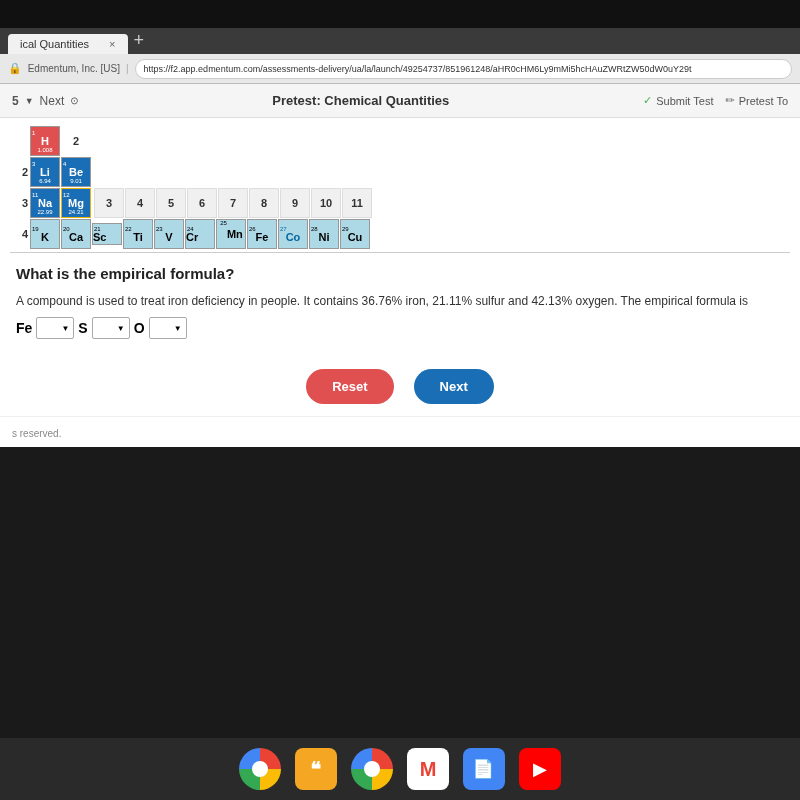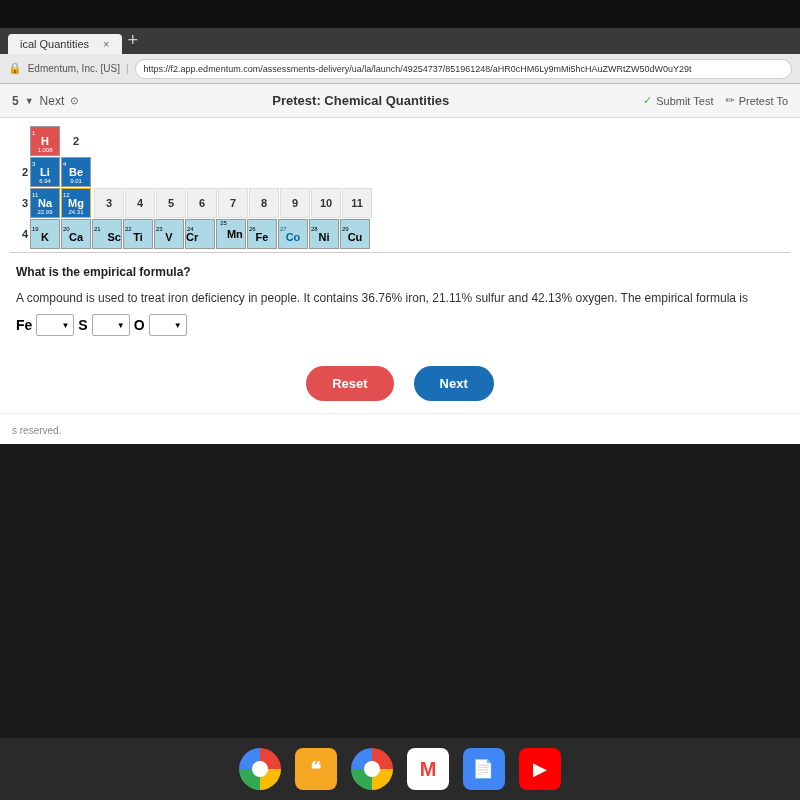--- a/index.html
+++ b/index.html
@@ -21,21 +21,21 @@
       padding: 0 8px;
     }
 
     .tab {
       background: #f1f1f1;
       padding: 4px 12px;
       font-size: 11px;
       border-radius: 4px 4px 0 0;
       display: flex;
       align-items: center;
-      gap: 14px;
+      gap: 20px;
       color: #333;
     }
 
     .address-bar {
       background: #f1f1f1;
       height: 32px;
       display: flex;
       align-items: center;
       padding: 0 8px;
       gap: 8px;
@@ -139,21 +139,21 @@
     <div style="display:flex; align-items:center; margin-bottom:1px;">
       <div style="width:20px; font-size:11px; font-weight:bold; color:#333; text-align:right; padding-right:2px;">4</div>
       <div style="width:30px; height:30px; background:#add8e6; border:1px solid #999; display:flex; flex-direction:column; align-items:center; justify-content:center; color:#000; margin-right:1px;">
         <span style="font-size:6px; align-self:flex-start; padding-left:1px;">19</span>
         <span style="font-size:11px; font-weight:bold; line-height:1;">K</span>
       </div>
       <div style="width:30px; height:30px; background:#add8e6; border:1px solid #999; display:flex; flex-direction:column; align-items:center; justify-content:center; color:#000; margin-right:1px;">
         <span style="font-size:6px; align-self:flex-start; padding-left:1px;">20</span>
         <span style="font-size:11px; font-weight:bold; line-height:1;">Ca</span>
       </div>
-      <div style="width:30px; height:30px; background:#add8e6; border:1px solid #999; display:flex; flex-direction:column; align-items:flex-end; justify-content:center; color:#000; margin-right:1px;">
+      <div style="width:30px; height:22px; background:#add8e6; border:1px solid #999; display:flex; flex-direction:column; align-items:flex-start; justify-content:center; color:#000; margin-right:1px;">
         <span style="font-size:6px; align-self:flex-start; padding-left:1px;">21</span>
         <span style="font-size:11px; font-weight:bold; line-height:1;">Sc</span>
       </div>
       <div style="width:30px; height:30px; background:#add8e6; border:1px solid #999; display:flex; flex-direction:column; align-items:center; justify-content:center; color:#000; margin-right:1px;">
         <span style="font-size:6px; align-self:flex-start; padding-left:1px;">22</span>
         <span style="font-size:11px; font-weight:bold; line-height:1;">Ti</span>
       </div>
       <div style="width:30px; height:30px; background:#add8e6; border:1px solid #999; display:flex; flex-direction:column; align-items:center; justify-content:center; color:#000; margin-right:1px;">
         <span style="font-size:6px; align-self:flex-start; padding-left:1px;">23</span>
         <span style="font-size:11px; font-weight:bold; line-height:1;">V</span>
@@ -181,21 +181,21 @@
       <div style="width:30px; height:30px; background:#add8e6; border:1px solid #999; display:flex; flex-direction:column; align-items:center; justify-content:center; color:#000; margin-right:1px;">
         <span style="font-size:6px; align-self:flex-start; padding-left:1px;">29</span>
         <span style="font-size:11px; font-weight:bold; line-height:1;">Cu</span>
       </div>
     </div>
 
     <div style="margin-top:3px; border-top:1px solid #ccc;"></div>
   </div>
 
   <div style="padding:10px 16px 8px 16px;">
-    <p style="font-size:12px; font-weight:bold; color:#222; margin-bottom:10px;">What is the empirical formula?</p>
+    <p style="font-size:15px; font-weight:bold; color:#222; margin-bottom:10px;">What is the empirical formula?</p>
     <p style="font-size:12px; color:#333; line-height:1.6; margin-bottom:6px;">A compound is used to treat iron deficiency in people. It contains 36.76% iron, 21.11% sulfur and 42.13% oxygen. The empirical formula is</p>
 
     <div style="display:flex; align-items:center; gap:4px; font-size:14px; font-weight:bold; margin-top:6px;">
       <span>Fe</span>
 
       <div style="border:1px solid #aaa; background:white; width:38px; height:22px; display:flex; align-items:center; justify-content:space-between; padding:0 4px; font-size:10px; cursor:pointer; border-radius:2px;">
         <span style="font-size:10px;"></span>
         <span style="font-size:8px;">▼</span>
       </div>
       <span>S</span>

